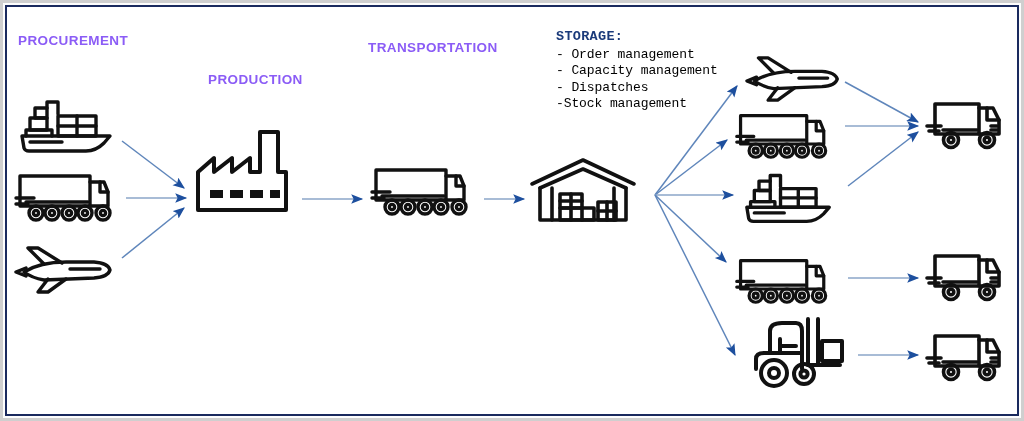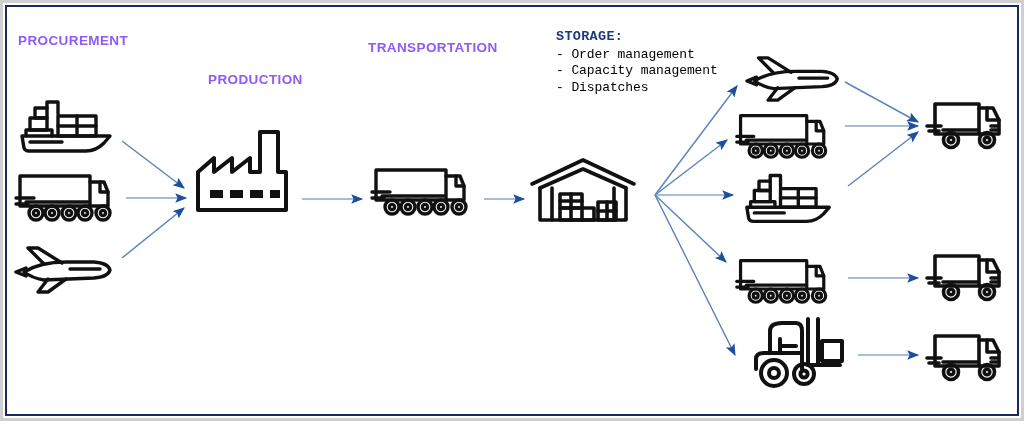--- a/index.html
+++ b/index.html
@@ -57,20 +57,21 @@
 
   <div class="hdr" style="left:18px;top:33px;">PROCUREMENT</div>
   <div class="hdr" style="left:208px;top:27px;margin-top:45px;">PRODUCTION</div>
   <div class="hdr" style="left:368px;top:40px;">TRANSPORTATION</div>
 
   <div id="storage-block">
     <div id="storage-title">STORAGE:</div>
     <div class="storage-li">- Order management</div>
     <div class="storage-li">- Capacity management</div>
     <div class="storage-li">- Dispatches</div>
+    <div class="storage-li">-Stock management</div>
   </div>
 
   <svg class="layer" viewBox="0 0 1024 421">
     <defs>
       <marker id="ah" markerWidth="9" markerHeight="9" refX="7.2" refY="3.2" orient="auto" markerUnits="strokeWidth">
         <path d="M0,0 L8,3.2 L0,6.4 L1.6,3.2 Z" fill="#1d4f9e"></path>
       </marker>
     </defs>
     <g stroke="#5f86bb" stroke-width="1.5" fill="none" marker-end="url(#ah)">
 

